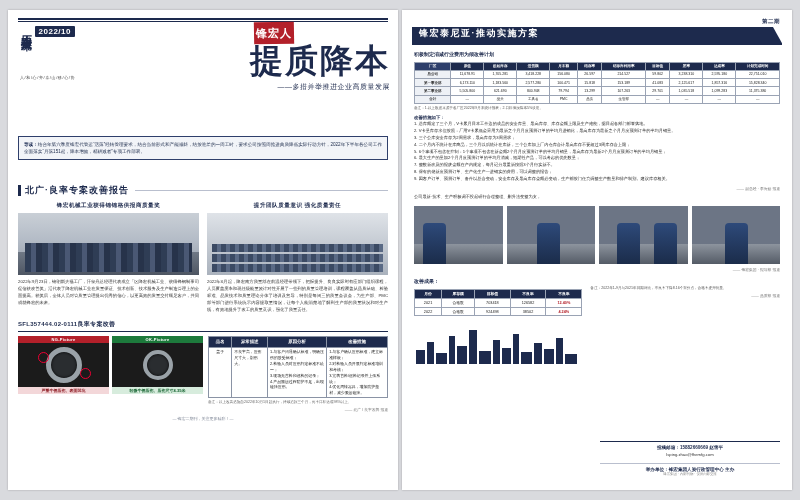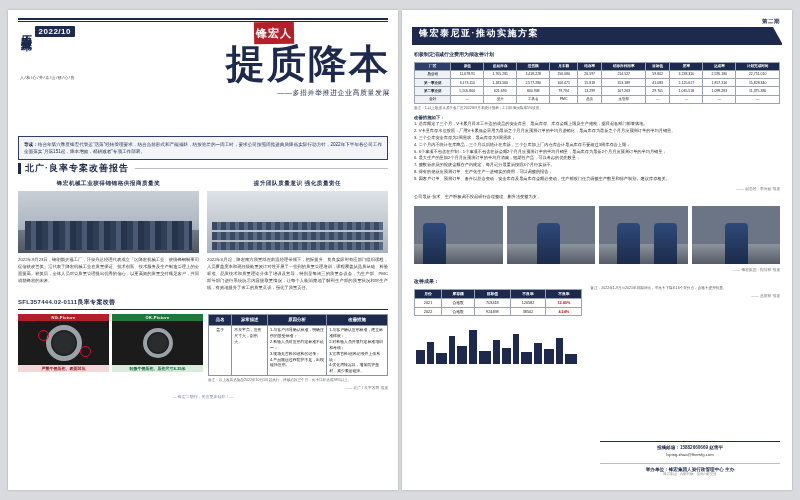--- a/index.html
+++ b/index.html
@@ -37,34 +37,34 @@
   .cal-week { font-size:4px; color:#444; letter-spacing:.6px; margin-top:3px; }
 
   .title-block { position:absolute; left:96px; top:14px; right:8px; }
   .stamp {
     position:absolute; right:96px; top:-2px; width:40px; height:22px;
     background:#b3202a; color:#fff; font-size:11px; font-weight:bold;
     display:flex; align-items:center; justify-content:center;
     letter-spacing:1px; transform:rotate(-1deg);
   }
   .big-title {
-    text-align:right; font-size:39px; font-weight:bold; color:#1d2a4d;
+    text-align:right; font-size:33px; font-weight:bold; color:#1d2a4d;
     letter-spacing:2px; line-height:1; margin-top:20px;
   }
   .sub-title { text-align:right; font-size:7px; color:#1d2a4d; margin-top:5px; letter-spacing:.5px; }
 
   .lead {
     margin:6px 10px 0 10px; border:1px solid #2f3f6b; background:#f2f4f8;
     padding:4px 5px; font-size:4.6px; line-height:1.55; color:#1b2a4a; text-align:justify;
   }
   .lead b { color:#11214a; }
 
   
   .secbar {
-    margin:2px 10px 0 10px; display:flex; align-items:center;
+    margin:24px 10px 0 10px; display:flex; align-items:center;
   }
   .secbar .bar { width:3px; height:11px; background:#1d2a4d; margin-right:4px; }
   .secbar .t { font-size:9px; font-weight:bold; color:#1d2a4d; letter-spacing:1px; }
   .secbar .line { flex:1; height:1px; background:#b9bfce; margin-left:6px; }
 
   .ribbon {
     margin:25px 10px 0 10px; height:18px; background:#1d2a4d;
     display:flex; align-items:flex-start; padding:0 7px;
     position:relative; color:#fff;
   }

